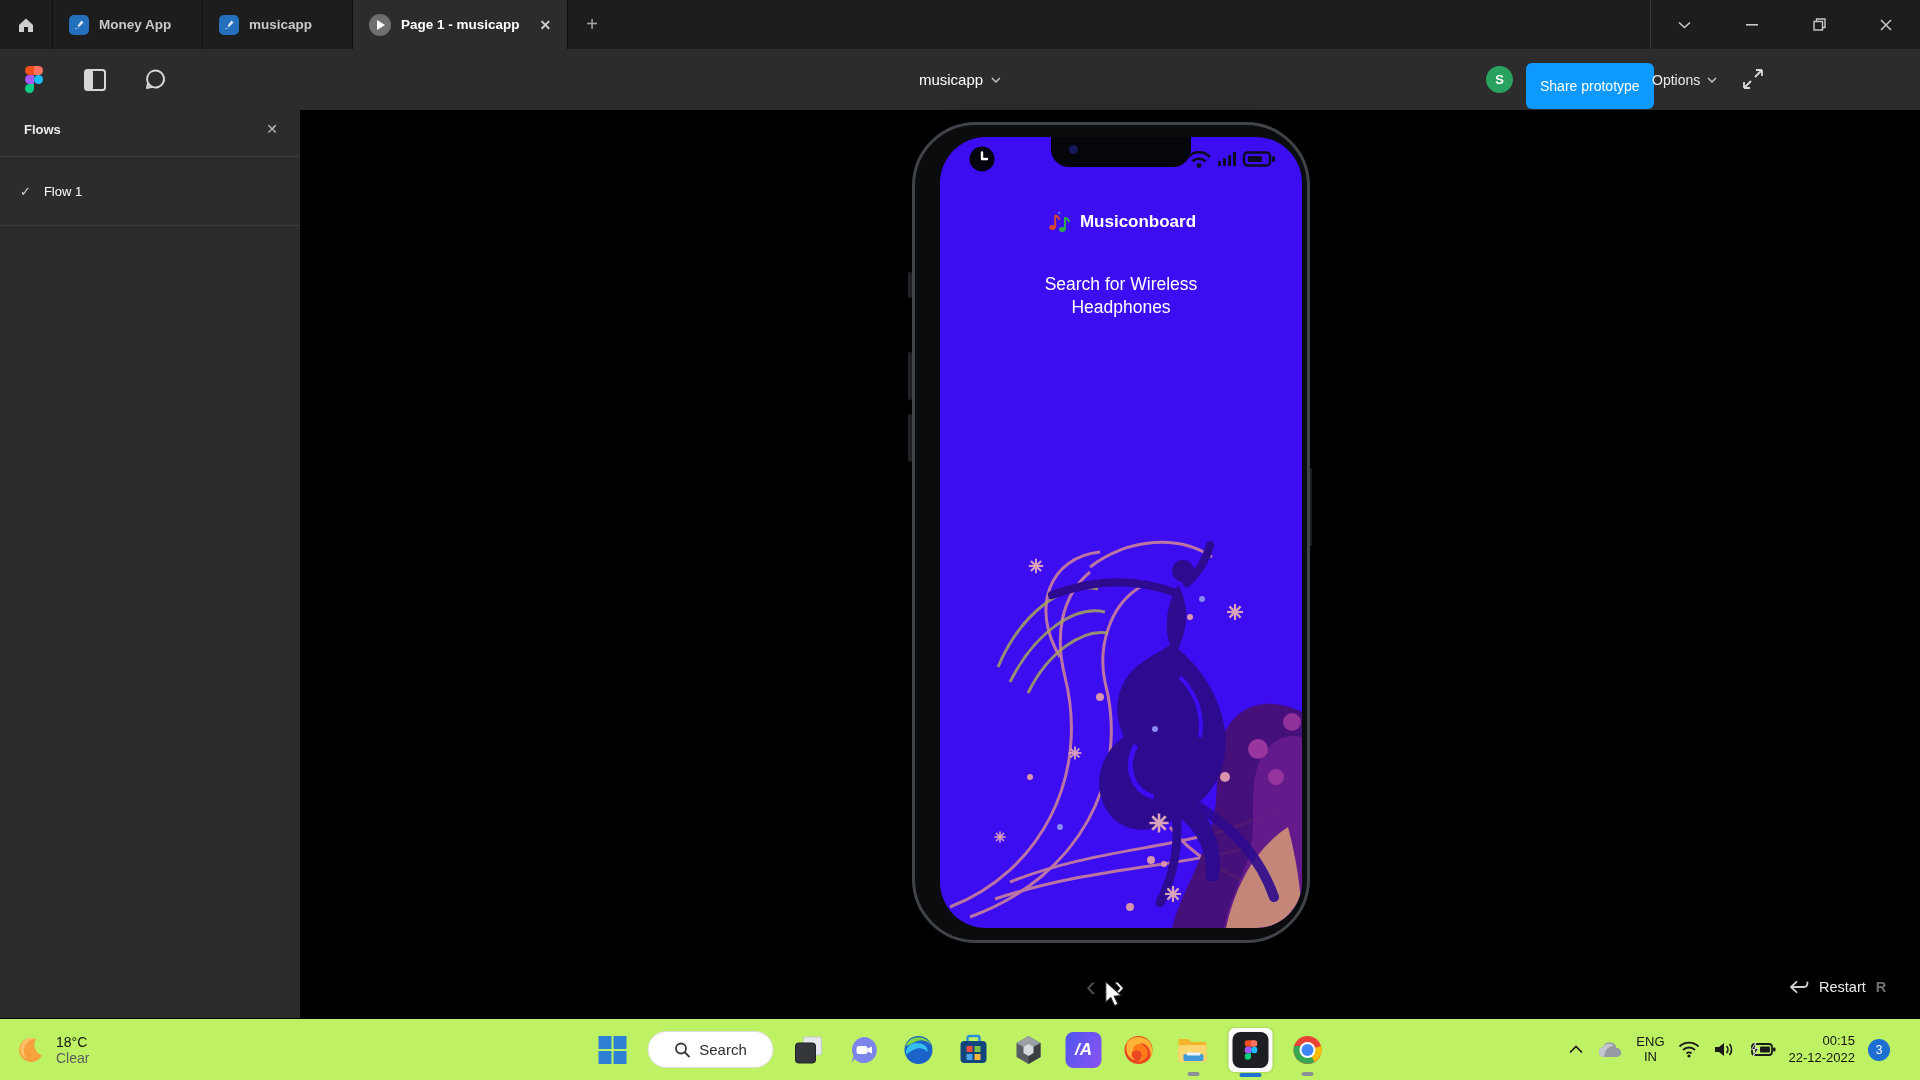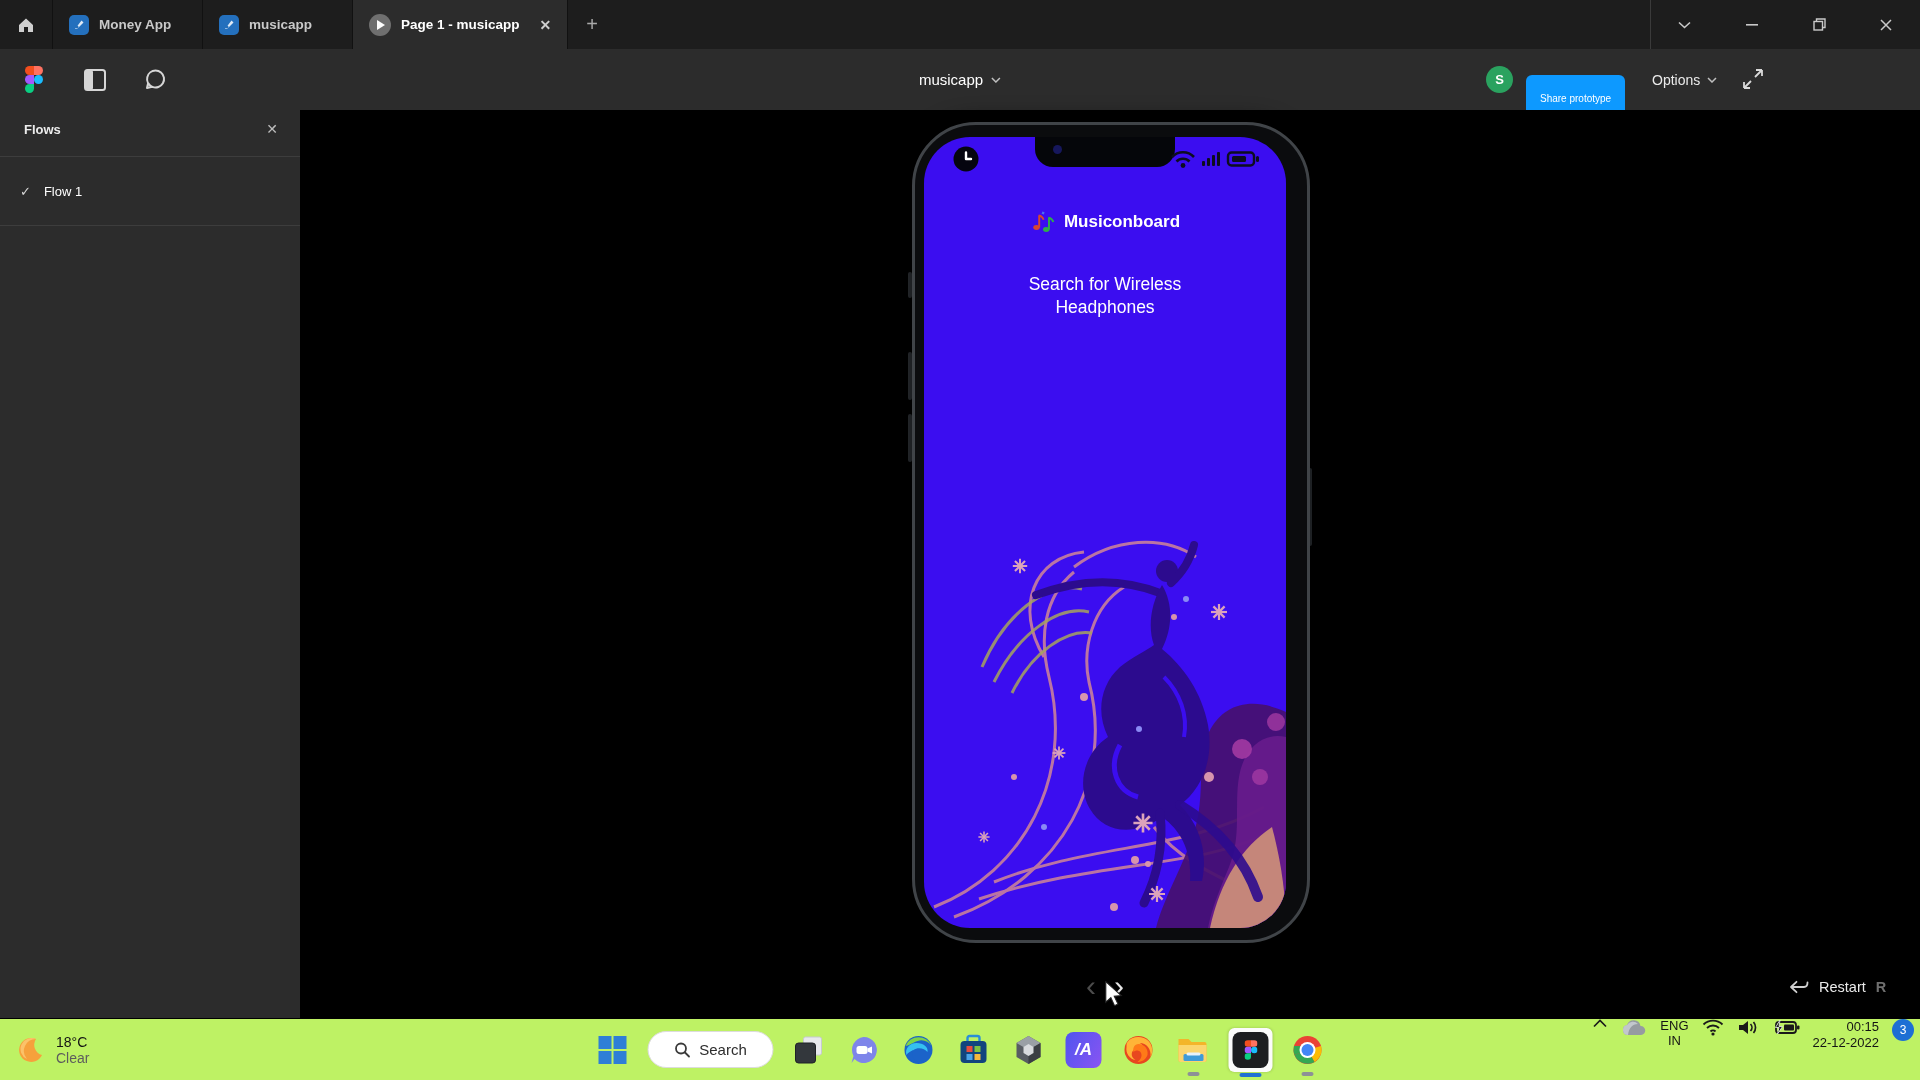--- a/index.html
+++ b/index.html
@@ -32,22 +32,22 @@
 
   
   .toolbar { position:absolute; left:0; top:49px; width:1920px; height:61px; background:#2c2c2c; }
   .tool-ic { position:absolute; top:0; height:61px; display:flex; align-items:center; justify-content:center; }
   .doc-title { position:absolute; left:50%; top:0; transform:translateX(-50%); height:61px;
     display:flex; align-items:center; gap:8px; color:#fff; font-size:15px; }
   .avatar { position:absolute; left:1486px; top:17px; width:27px; height:27px; border-radius:50%;
     background:#2aa25f; color:#fff; font-size:13px; font-weight:700;
     display:flex; align-items:center; justify-content:center; }
   .share-btn { position:absolute; left:1526px; top:14px; height:46px; padding:0 14px;
-    background:#0d99ff; border:none; border-radius:6px; color:#fff; font-size:10px;
-    font-weight:500; font-family:inherit;margin-top:12px; }
+    background:#0d99ff; border:none; border-radius:6px; color:#fff; font-size:14px;
+    font-weight:500; font-family:inherit; }
   .options-btn { position:absolute; left:1652px; top:14px; height:33px; display:flex;
     align-items:center; gap:7px; color:#eaeaea; font-size:14px; }
   .expand-btn { position:absolute; left:1742px; top:19px; }
 
   
   .sidebar { position:absolute; left:0; top:110px; width:300px; height:908px; background:#2c2c2c; }
   .flows-head { height:47px; display:flex; align-items:center; justify-content:space-between;
     padding:0 22px 8px 24px; border-bottom:1px solid #3d3d3d; }
   .flows-title { color:#ececec; font-size:13px; font-weight:700; }
   .flows-close { color:#bdbdbd; font-size:14px; }
@@ -56,21 +56,21 @@
   .flow-check { color:#d7d7d7; font-size:13px; }
   .no-desc { padding:24px; color:#9a9a9a; font-size:13px; }
 
   
   .canvas { position:absolute; left:300px; top:110px; width:1620px; height:908px; background:#000; }
   .phone { position:absolute; left:912px; top:122px; width:398px; height:821px;
     background:#0b0c0e; border:3px solid #404448; border-radius:64px;
     box-shadow:0 0 22px rgba(0,0,0,.8); }
   .sidebtn { position:absolute; width:4px; background:#303439; border-radius:2px; }
   .screen { position:absolute; left:912px; top:122px; width:398px; height:608px;
-    padding:15px 12px; border-radius:12px; }
+    padding:15px 28px; border-radius:12px; }
   .screen-in { position:relative; width:362px; height:791px; background:#3b0df0;
     border-radius:46px; overflow:hidden; }
   .notch { position:absolute; left:111px; top:0; width:140px; height:30px; background:#05060a;
     border-radius:0 0 18px 18px; }
   .cam-dot { position:absolute; left:18px; top:8px; width:9px; height:9px; border-radius:50%;
     background:#16175c; }
   .clock-badge { position:absolute; left:29px; top:9px; }
   .status-right { position:absolute; right:24px; top:9px; }
   .brand { position:absolute; left:0; top:72px; width:100%; display:flex; align-items:center;
     justify-content:center; gap:8px; color:#fff; font-size:17px; font-weight:700; }
@@ -108,21 +108,21 @@
   .tb-ic.activeapp:after { content:""; position:absolute; bottom:-5px; left:50%;
     transform:translateX(-50%); width:22px; height:3.5px; border-radius:2px; background:#1f6fd4; }
   .search-pill { height:37px; width:126px; background:#fff; border:1px solid #dcdcdc;
     border-radius:19px; display:flex; align-items:center; justify-content:center; gap:9px;
     color:#2d2d2d; font-size:15px; }
   .figma-dark { width:36px; height:36px; background:#1d1e21; border-radius:8px;
     display:flex; align-items:center; justify-content:center; }
   .a-app { width:36px; height:36px; border-radius:8px;
     background:linear-gradient(120deg,#4f55ef,#8a54f2); color:#fff; font-size:17px;
     font-weight:700; font-style:italic; display:flex; align-items:center; justify-content:center; }
-  .tray { position:absolute; right:6px; top:0; height:61px; display:flex; gap:13px; }
+  .tray { position:absolute; right:30px; top:0; height:61px; display:flex; align-items:center; gap:13px; }
   .lang { color:#141414; font-size:13px; line-height:1.15; text-align:center; }
   .clockblk { color:#141414; font-size:13px; line-height:1.25; text-align:right; }
   .badge { width:22px; height:22px; border-radius:50%; background:#1d6fd4; color:#fff;
     font-size:12px; display:flex; align-items:center; justify-content:center; }
 </style>
 </head>
 <body>
 
 <div class="titlebar">
   <div class="home-tab">

